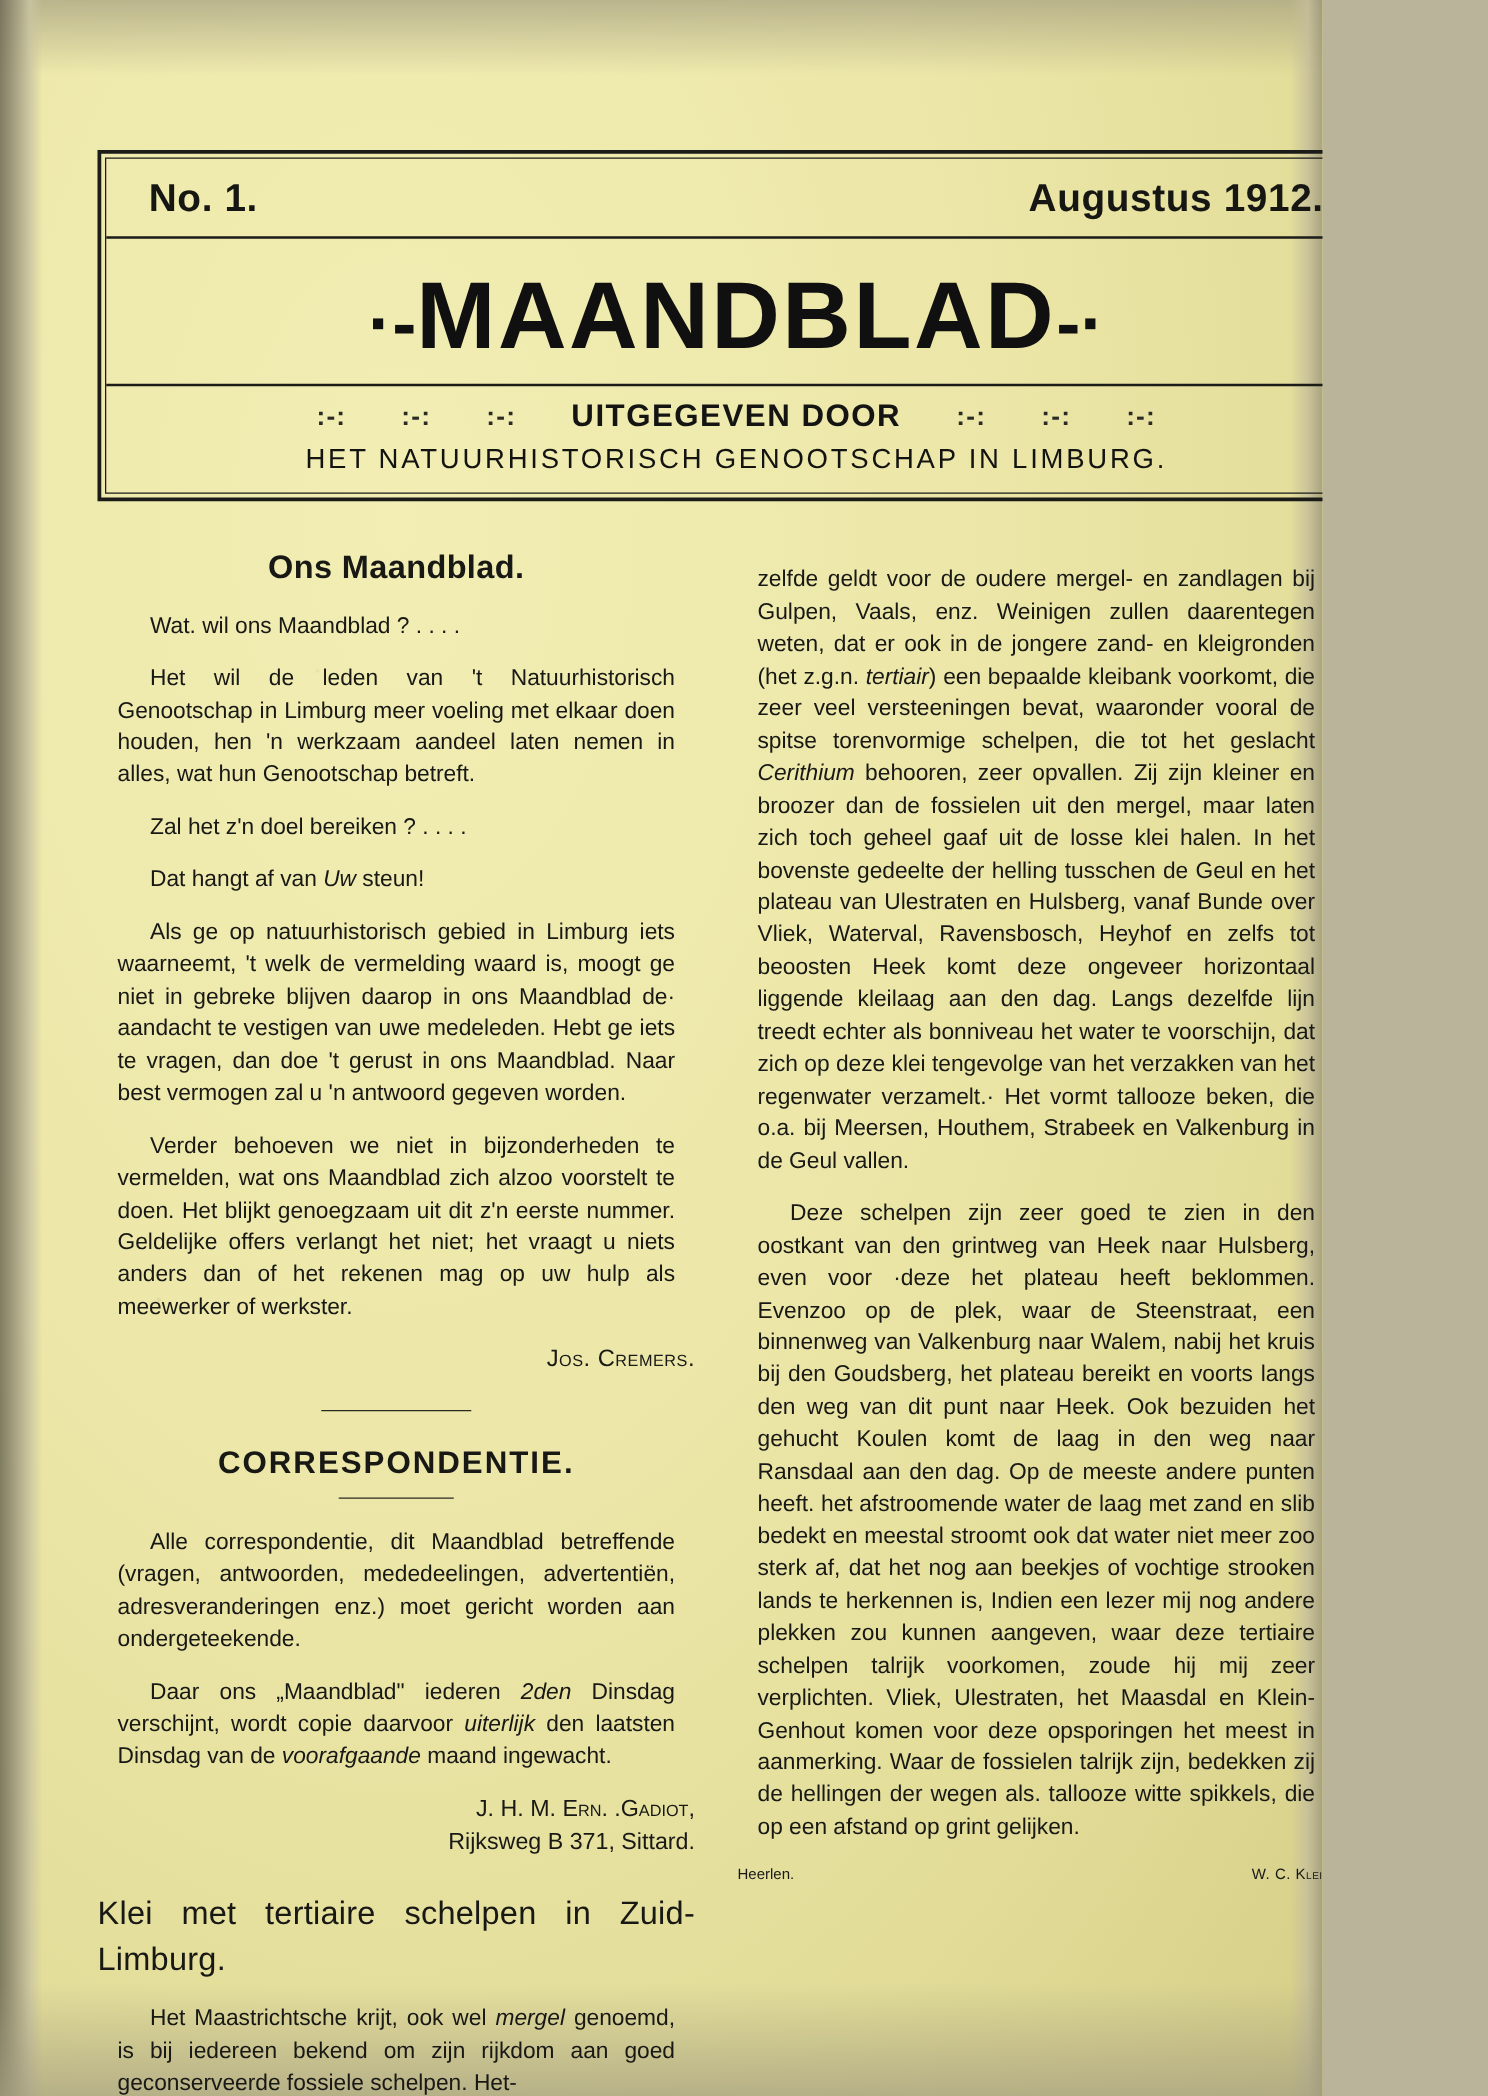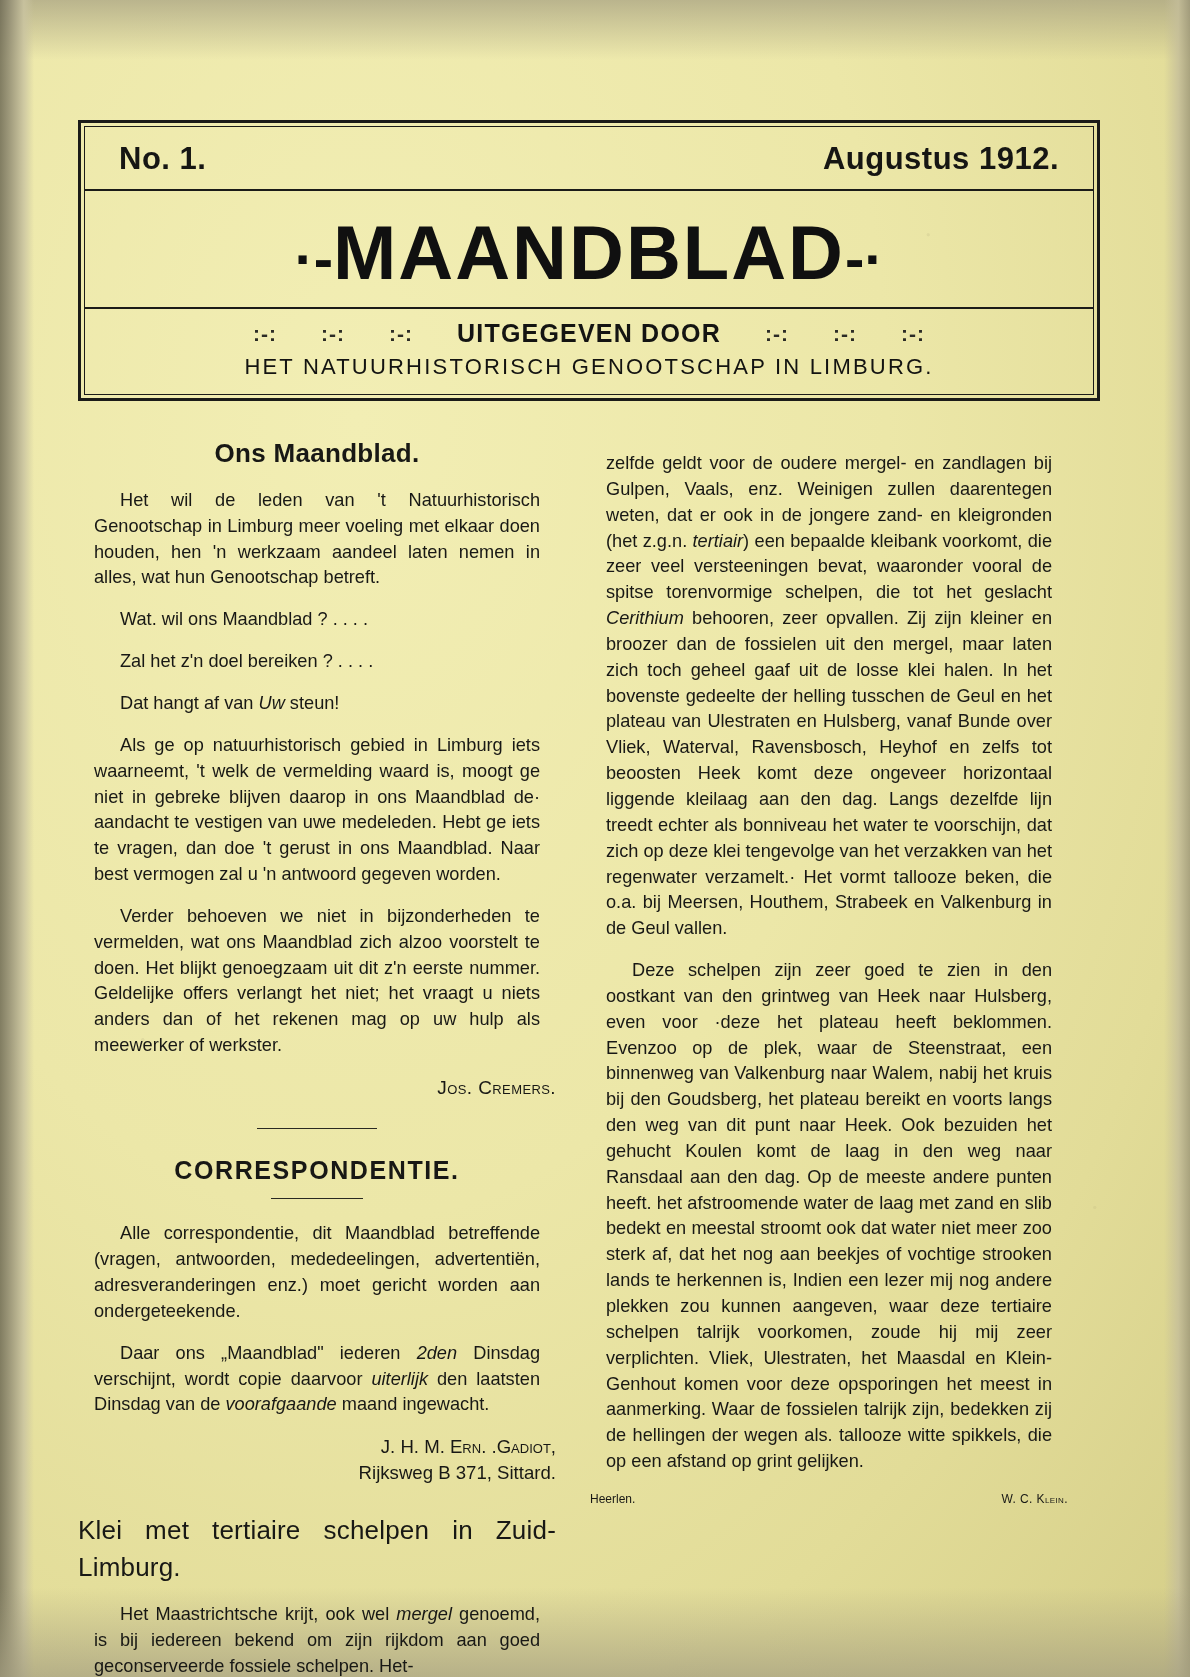--- a/index.html
+++ b/index.html
@@ -8,21 +8,21 @@
     background: #b9b49a;
   }
   body {
     width: 1190px;
     height: 1677px;
     font-family: "Liberation Sans", sans-serif;
     overflow: hidden;
   }
   .page {
     position: relative;
-    width: 1190px;
+    width: 1058px;
     height: 1677px;
     background:
       radial-gradient(ellipse at 30% 25%, #f2eeb4 0%, #ece7a8 45%, #e2dc98 75%, #d5ce88 100%);
     box-sizing: border-box;
     overflow: hidden;
   }
   
   .edge-left {
     position: absolute; left: 0; top: 0; width: 34px; height: 100%;
     background: linear-gradient(to right, #6e6a55 0%, #8d8870 25%, #c9c3a0 70%, rgba(220,214,160,0) 100%);
@@ -239,22 +239,22 @@
 
       </div>
     </div>
 
     <div class="columns">
 
       <div class="col">
 
         <div class="sec-title">Ons Maandblad.</div>
 
+        <p>Wat. wil ons Maandblad ?  .   .   .   .</p>
         <p>Het wil de leden van 't Natuurhistorisch Genootschap in Limburg meer voeling met elkaar doen houden, hen 'n werkzaam aandeel laten nemen in alles, wat hun Genootschap betreft.</p>
-        <p>Wat. wil ons Maandblad ?  .   .   .   .</p>
         <p>Zal het z'n doel bereiken ?   .   .   .   .</p>
         <p><span>Dat hangt af van </span><em>Uw</em><span> steun!</span></p>
         <p>Als ge op natuurhistorisch gebied in Limburg iets waarneemt, 't welk de vermelding waard is, moogt ge niet in gebreke blijven daarop in ons Maandblad de· aandacht te vestigen van uwe medeleden. Hebt ge iets te vragen, dan doe 't gerust in ons Maandblad. Naar best vermogen zal u 'n antwoord gegeven worden.</p>
         <p>Verder behoeven we niet in bijzonderheden te vermelden, wat ons Maandblad zich alzoo voorstelt te doen. Het blijkt genoegzaam uit dit z'n eerste nummer. Geldelijke offers verlangt het niet; het vraagt u niets anders dan of het rekenen mag op uw hulp als meewerker of werkster.</p>
 
         <div class="signature">Jos. Cremers.</div>
 
         <div class="rule"></div>
 
         <div class="sec-title caps">CORRESPONDENTIE.</div>

